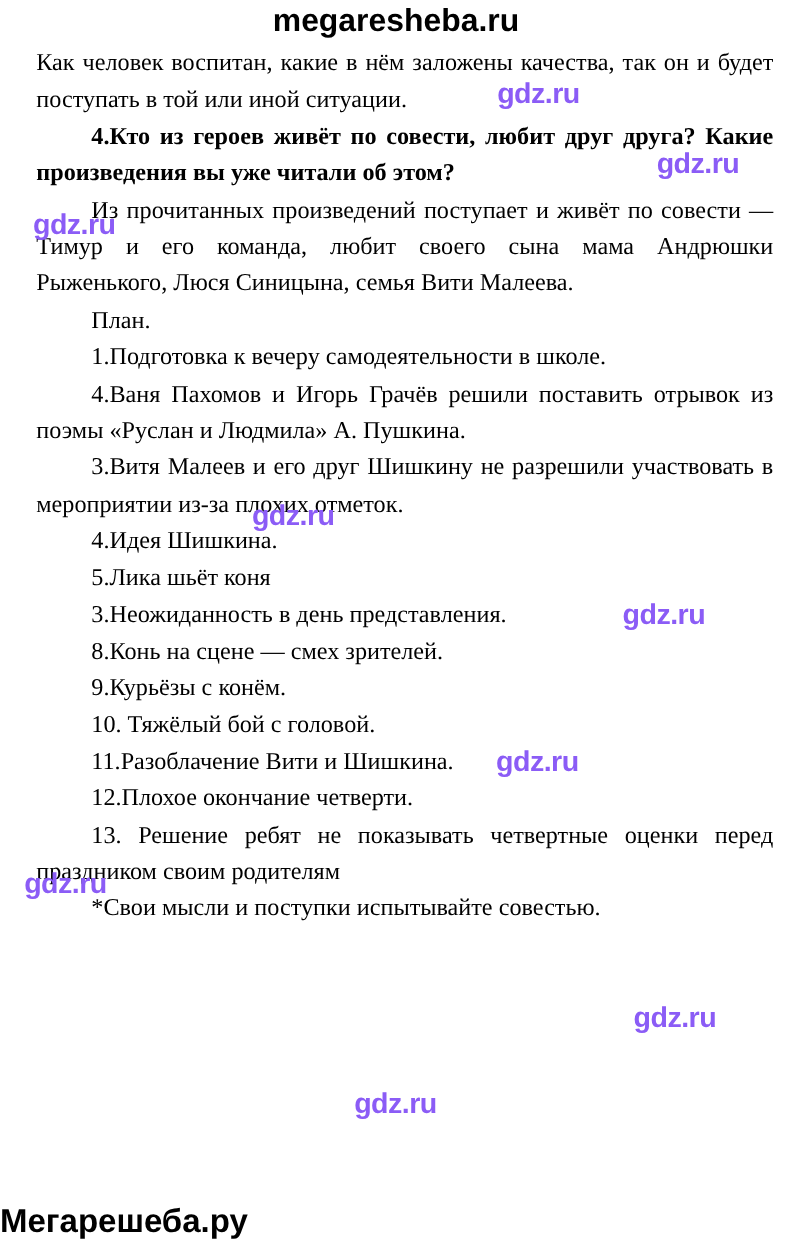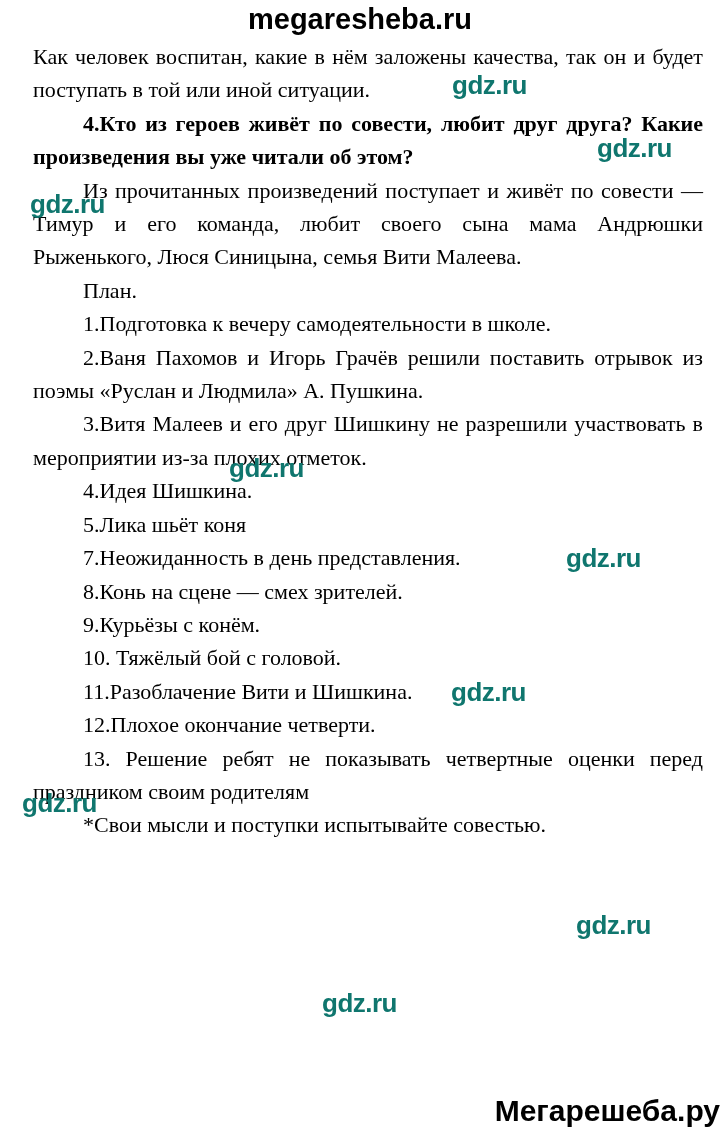--- a/index.html
+++ b/index.html
@@ -32,55 +32,55 @@
     color: #000000;
   }
   p.para.indent { text-indent: 50px; }
   p.para.bold { font-weight: 700; }
   .watermark {
     position: absolute;
     font-family: "Liberation Sans", sans-serif;
     font-weight: 700;
     font-size: 26px;
     line-height: 26px;
-    color: #0f766e;
+    color: #8b5cf6;
     white-space: nowrap;
     letter-spacing: -0.5px;
   }
   .footer-title {
     position: absolute;
     left: 0;
     top: 1094px;
     width: 100%;
-    text-align: right;
+    text-align: left;
     font-family: "Liberation Sans", sans-serif;
     font-weight: 700;
     font-size: 30px;
     color: #000000;
   }
 </style>
 </head>
 <body>
 
 <header>
   <div class="site-title">megaresheba.ru</div>
 </header>
 
 <main>
   <div id="paragraphs">
       <p class="para">Как человек воспитан, какие в нём заложены качества, так он и будет поступать в той или иной ситуации.</p>
       <p class="para bold indent">4.Кто из героев живёт по совести, любит друг друга? Какие произведения вы уже читали об этом?</p>
       <p class="para indent">Из прочитанных произведений поступает и живёт по совести — Тимур и его команда, любит своего сына мама Андрюшки Рыженького, Люся Синицына, семья Вити Малеева.</p>
       <p class="para indent">План.</p>
       <p class="para indent">1.Подготовка к вечеру самодеятельности в школе.</p>
-      <p class="para indent">2.Ваня Пахомов и Игорь Грачёв решили поставить отрывок из поэмы «Руслан и Людмила» А. Пушкина.</p>
+      <p class="para indent">4.Ваня Пахомов и Игорь Грачёв решили поставить отрывок из поэмы «Руслан и Людмила» А. Пушкина.</p>
       <p class="para indent">3.Витя Малеев и его друг Шишкину не разрешили участвовать в мероприятии из-за плохих отметок.</p>
       <p class="para indent">4.Идея Шишкина.</p>
       <p class="para indent">5.Лика шьёт коня</p>
-      <p class="para indent">7.Неожиданность в день представления.</p>
+      <p class="para indent">3.Неожиданность в день представления.</p>
       <p class="para indent">8.Конь на сцене — смех зрителей.</p>
       <p class="para indent">9.Курьёзы с конём.</p>
       <p class="para indent">10. Тяжёлый бой с головой.</p>
       <p class="para indent">11.Разоблачение Вити и Шишкина.</p>
       <p class="para indent">12.Плохое окончание четверти.</p>
       <p class="para indent">13. Решение ребят не показывать четвертные оценки перед праздником своим родителям</p>
       <p class="para indent">*Свои мысли и поступки испытывайте совестью.</p>
     </div>
 </main>
 

